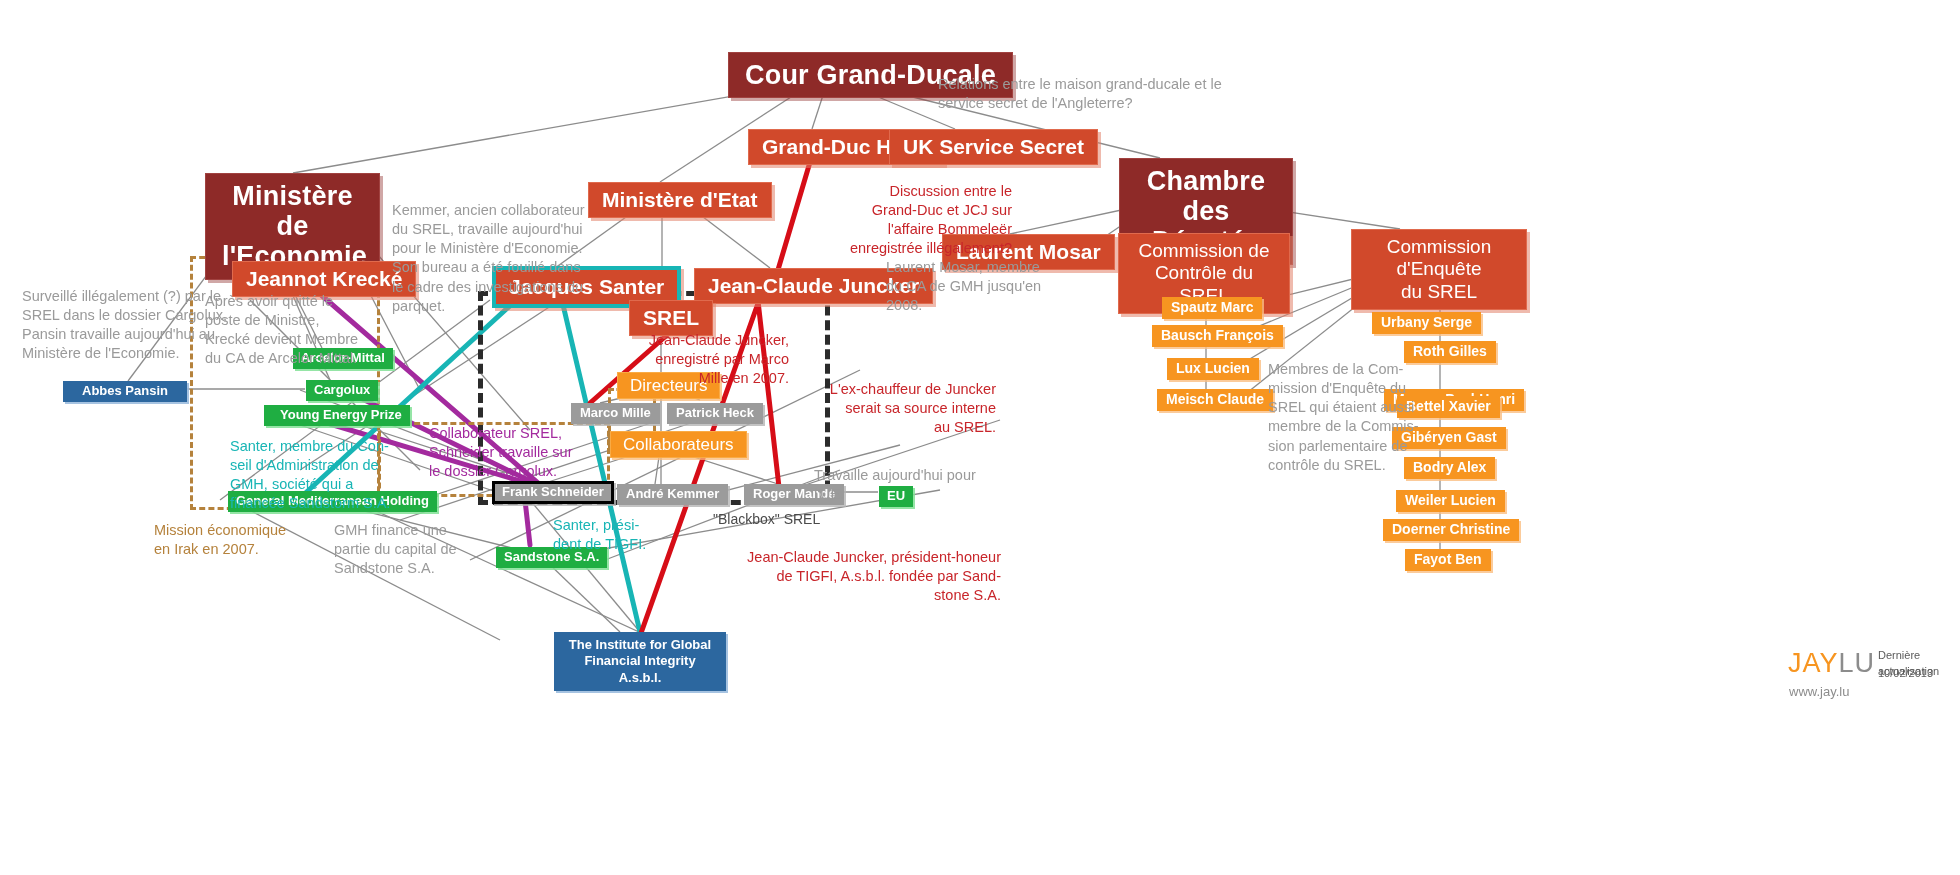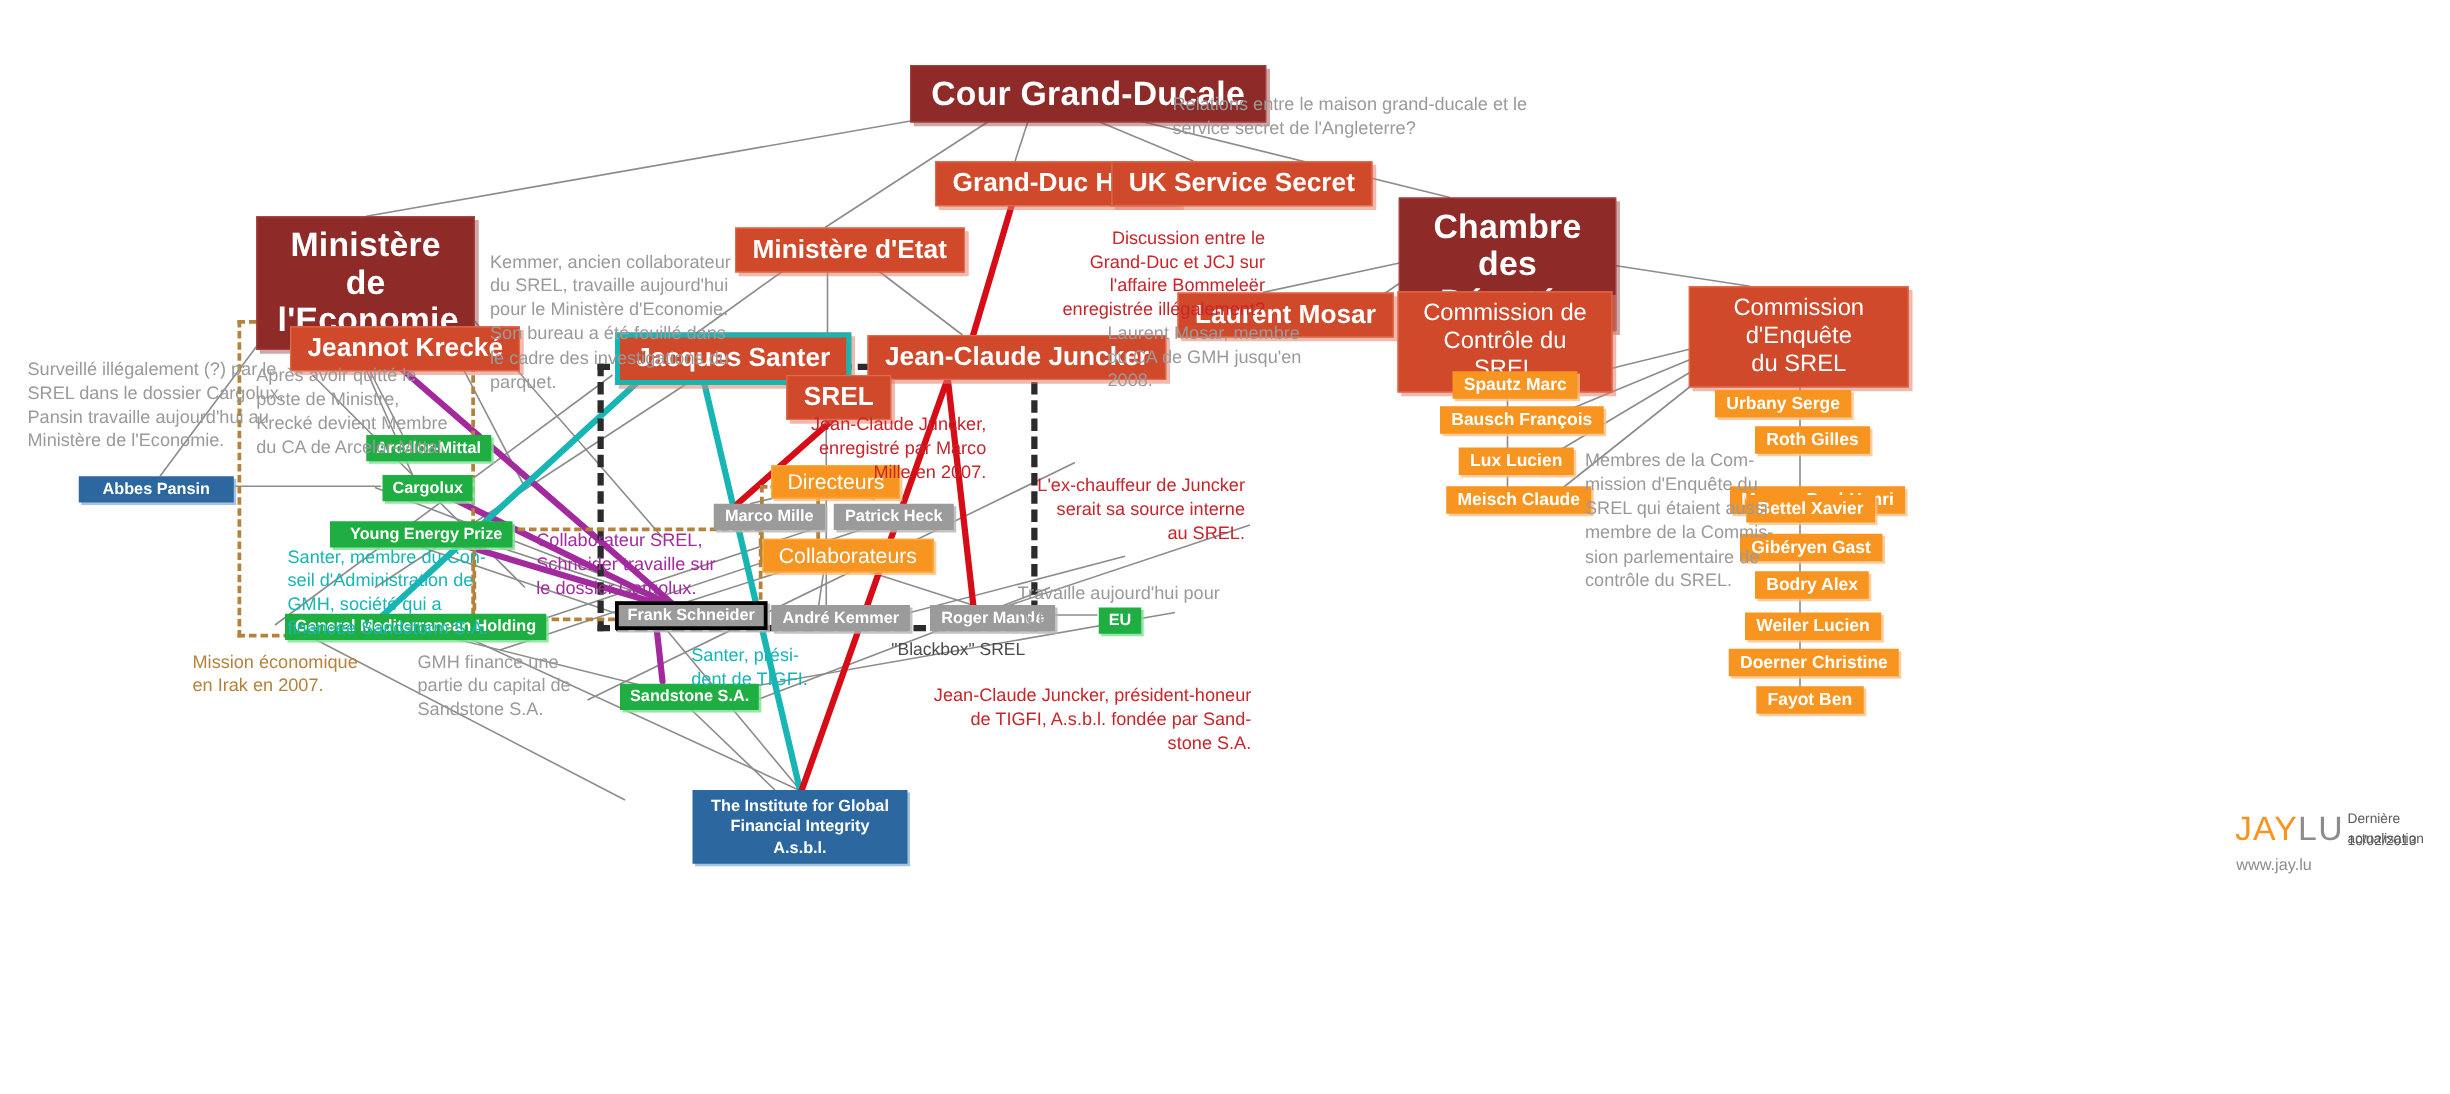--- a/index.html
+++ b/index.html
@@ -194,21 +194,21 @@
   <div class="node grp" style="left:610px;top:431px;"><span>Collaborateurs</span></div>
 
   <div class="node per" style="left:571px;top:403px;"><span>Marco Mille</span></div>
   <div class="node per" style="left:667px;top:403px;"><span>Patrick Heck</span></div>
   <div class="node per hl" style="left:492px;top:481px;"><span>Frank Schneider</span></div>
   <div class="node per" style="left:617px;top:484px;"><span>André Kemmer</span></div>
   <div class="node per" style="left:744px;top:484px;"><span>Roger Mandé</span></div>
 
   <div class="node co" style="left:293px;top:348px;"><span>Arcelor-Mittal</span></div>
   <div class="node co" style="left:306px;top:380px;"><span>Cargolux</span></div>
-  <div class="node co" style="left:264px;top:417px;padding-left:16px;"><span>Young Energy Prize</span></div>
+  <div class="node co" style="left:264px;top:405px;padding-left:16px;"><span>Young Energy Prize</span></div>
   <div class="node co" style="left:228px;top:491px;"><span>General Mediterranean Holding</span></div>
   <div class="node co" style="left:496px;top:547px;"><span>Sandstone S.A.</span></div>
   <div class="node co" style="left:879px;top:486px;"><span>EU</span></div>
 
   <div class="node bl" style="left:63px;top:381px;"><span>Abbes Pansin</span></div>
   <div class="node blbig" style="left:554px;top:632px;width:172px;white-space:pre-line;"><span>The Institute for Global Financial Integrity
 A.s.b.l.</span></div>
 
   <div class="node mp" style="left:1162px;top:297px;"><span>Spautz Marc</span></div>
   <div class="node mp" style="left:1152px;top:325px;"><span>Bausch François</span></div>

